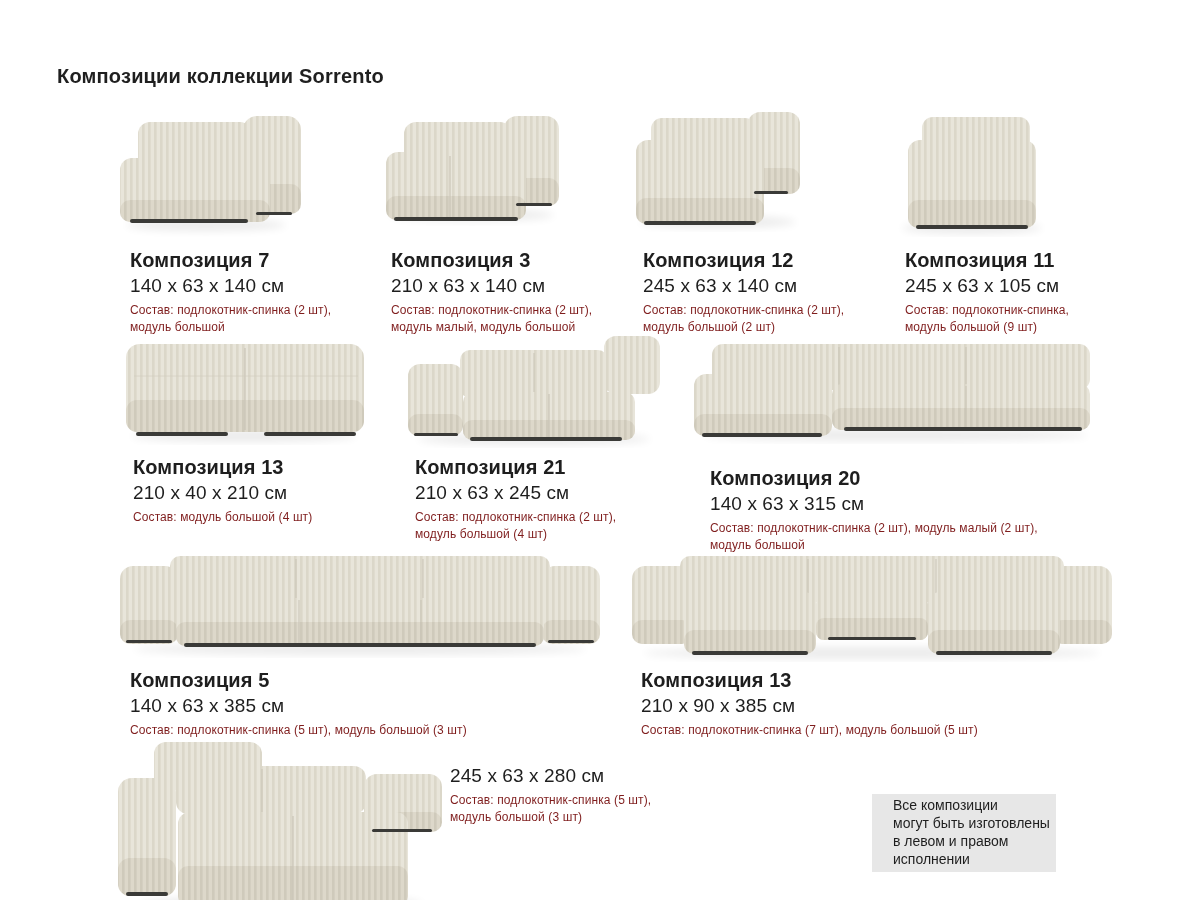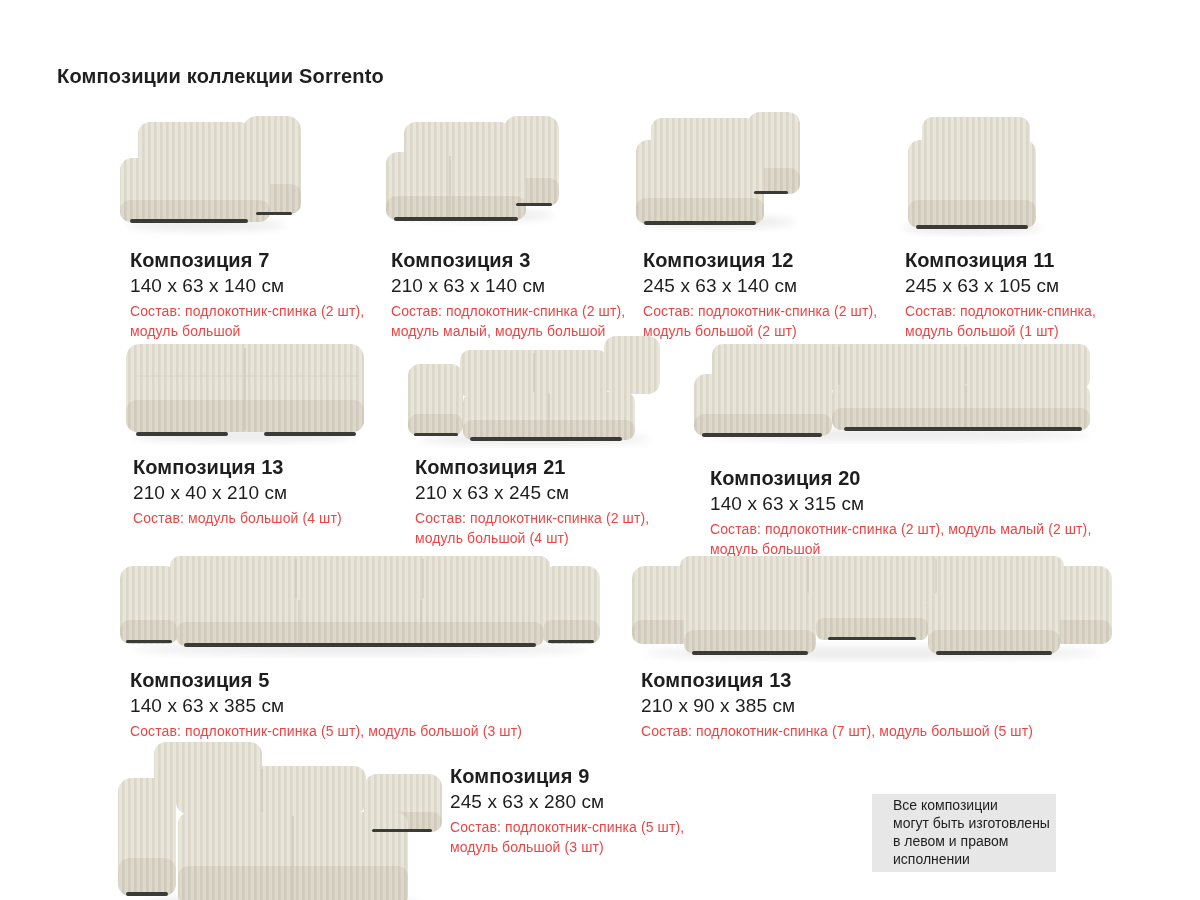--- a/index.html
+++ b/index.html
@@ -32,23 +32,23 @@
     letter-spacing: 0.1px;
   }
   .c-dims {
     font-size: 19px;
     font-weight: 500;
     color: #1e1e1e;
     margin-bottom: 5px;
     letter-spacing: 0.1px;
   }
   .c-comp {
-    font-size: 14px;
+    font-size: 12px;
     font-weight: 400;
-    color: #ef4444;
+    color: #7f1d1d;
     line-height: 1.42;
     white-space: pre-line;
     letter-spacing: 0.1px;
   }
   .note-box {
     position: absolute;
     left: 872px;
     top: 754px;
     width: 184px;
     background: #e7e7e7;
@@ -141,21 +141,21 @@
     <ellipse cx="78" cy="116" rx="70" ry="6" fill="#000" opacity="0.08" filter="url(#softblur)"></ellipse>
     <rect x="28" y="5" width="108" height="48" rx="11" fill="url(#rib)"></rect>
     <rect x="14" y="28" width="128" height="88" rx="12" fill="url(#rib)"></rect>
     <rect x="14" y="88" width="128" height="28" rx="10" fill="url(#ribd)"></rect>
     <rect x="22" y="113" width="112" height="4" rx="2" fill="#3a3a37"></rect>
   </svg>
   <div class="label" style="left:905px;top:209px;width:262px">
     <div class="c-name">Композиция 11</div>
     <div class="c-dims">245 x 63 x 105 см</div>
     <div class="c-comp">Состав: подлокотник-спинка,
-модуль большой (1 шт)</div>
+модуль большой (9 шт)</div>
   </div>
 
   <svg class="sofa" style="left:122px;top:300px" width="250" height="105" viewBox="0 0 250 105">
     <ellipse cx="122" cy="96" rx="112" ry="6" fill="#000" opacity="0.08" filter="url(#softblur)"></ellipse>
     <rect x="4" y="4" width="238" height="88" rx="14" fill="url(#rib)"></rect>
     <rect x="4" y="60" width="238" height="32" rx="11" fill="url(#ribd)"></rect>
     <line x1="123" y1="8" x2="123" y2="90" stroke="#c9c4b6" stroke-width="1.3" opacity="0.9"></line>
     <line x1="12" y1="36" x2="236" y2="36" stroke="#cfcabc" stroke-width="1" opacity="0.6"></line>
     <rect x="14" y="92" width="92" height="4" rx="2" fill="#3a3a37"></rect>
     <rect x="142" y="92" width="92" height="4" rx="2" fill="#3a3a37"></rect>
@@ -264,21 +264,20 @@
     <rect x="2" y="40" width="58" height="118" rx="14" fill="url(#rib)"></rect>
     <rect x="2" y="120" width="58" height="38" rx="12" fill="url(#ribd)"></rect>
     <rect x="62" y="74" width="230" height="94" rx="12" fill="url(#rib)"></rect>
     <rect x="62" y="128" width="230" height="40" rx="10" fill="url(#ribd)"></rect>
     <line x1="177" y1="78" x2="177" y2="166" stroke="#c9c4b6" stroke-width="1.3" opacity="0.9"></line>
     <rect x="72" y="165" width="200" height="5" rx="2.5" fill="#3a3a37"></rect>
     <rect x="10" y="154" width="42" height="4" rx="2" fill="#3a3a37"></rect>
     <rect x="256" y="91" width="60" height="3" rx="1.5" fill="#3a3a37"></rect>
   </svg>
   <div class="label" style="left:450px;top:725px;width:282px">
-    <div class="c-name">Композиция 9</div>
     <div class="c-dims">245 x 63 x 280 см</div>
     <div class="c-comp">Состав: подлокотник-спинка (5 шт),
 модуль большой (3 шт)</div>
   </div>
 
   <div class="note-box">
     <div class="note-text">Все композиции
 могут быть изготовлены
 в левом и правом
 исполнении</div>

